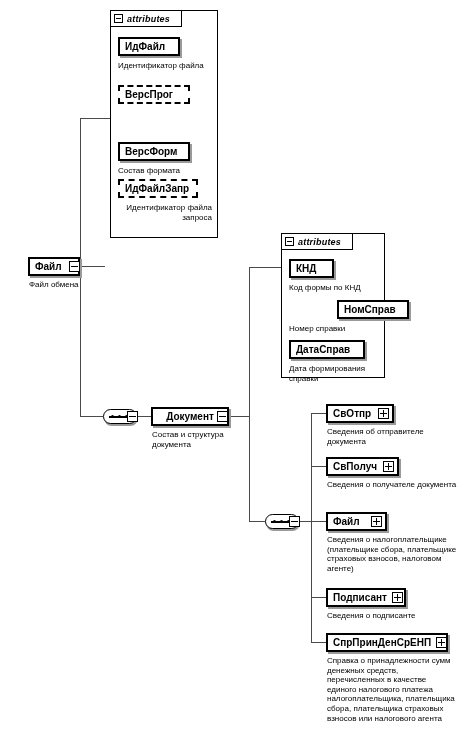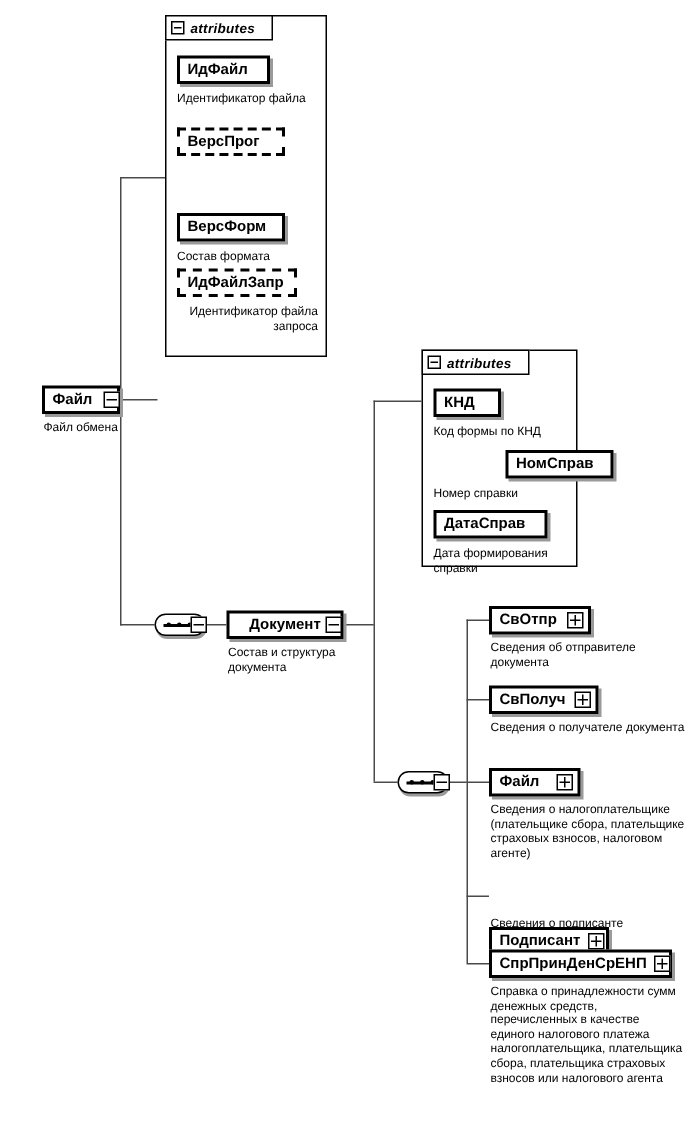--- a/index.html
+++ b/index.html
@@ -192,21 +192,21 @@
     <span class="plus"></span>
   </div>
   <div class="cap" style="left:327px;top:480px;width:132px;">Сведения о получателе документа</div>
 
   <div class="nodebox" style="left:326px;top:512px;width:61px;">
     <span class="lbl">Файл</span>
     <span class="plus"></span>
   </div>
   <div class="cap" style="left:327px;top:535px;width:130px;">Сведения о налогоплательщике (плательщике сбора, плательщике страховых взносов, налоговом агенте)</div>
 
-  <div class="nodebox" style="left:326px;top:588px;width:80px;margin-top:30px;">
+  <div class="nodebox" style="left:326px;top:588px;width:80px;">
     <span class="lbl">Подписант</span>
     <span class="plus"></span>
   </div>
   <div class="cap" style="left:327px;top:611px;width:132px;">Сведения о подписанте</div>
 
   <div class="nodebox" style="left:326px;top:633px;width:122px;">
     <span class="lbl">СпрПринДенСрЕНП</span>
     <span class="plus"></span>
   </div>
   <div class="cap" style="left:327px;top:656px;width:128px;">Справка о принадлежности сумм денежных средств, перечисленных в качестве единого налогового платежа налогоплательщика, плательщика сбора, плательщика страховых взносов или налогового агента</div>

